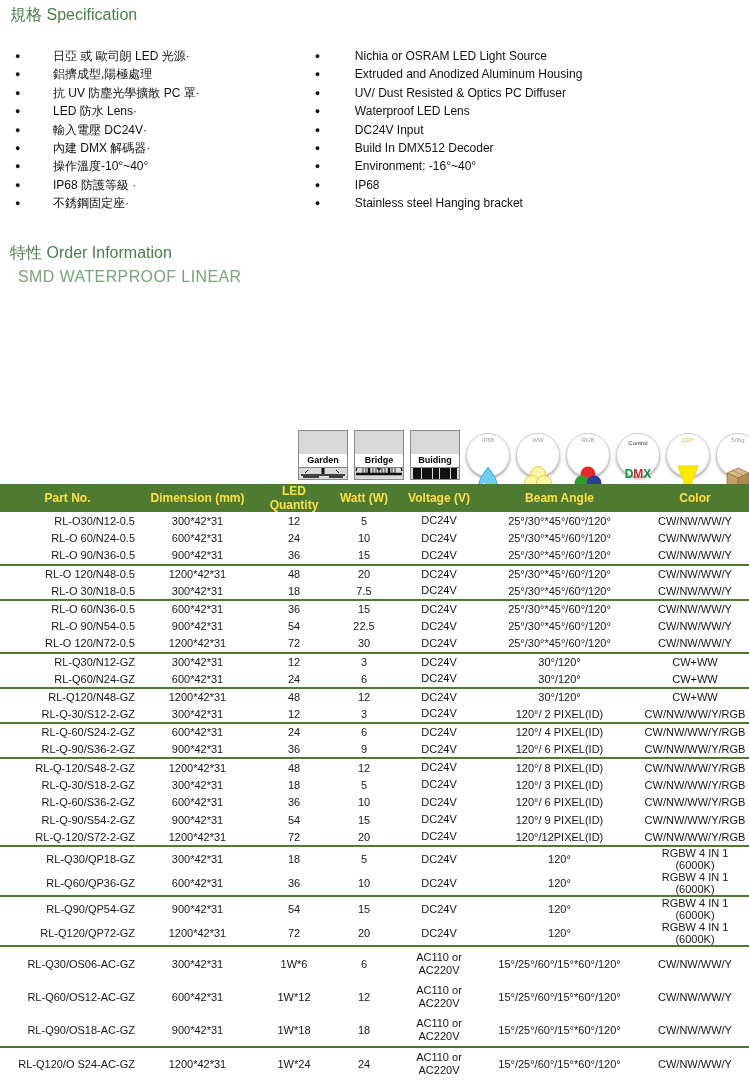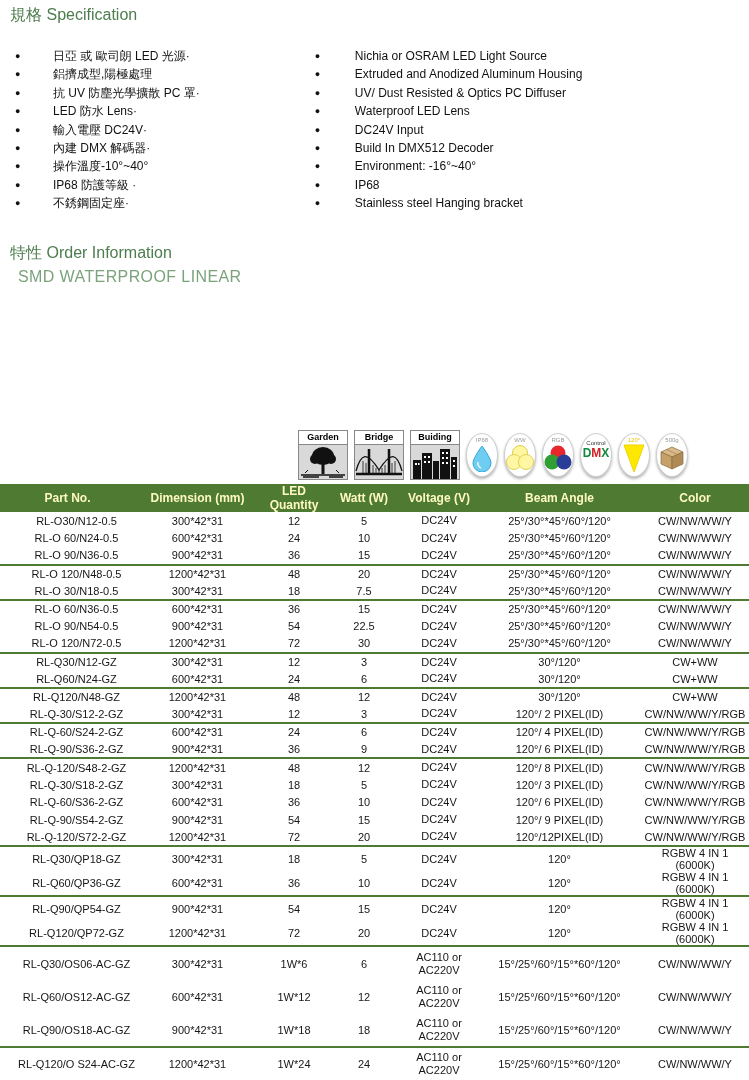--- a/index.html
+++ b/index.html
@@ -19,41 +19,41 @@
   .bullet-col.left { margin-left:15px; width:307px; }
   .bullet-col.right { margin-left:0; width:420px; }
   .bullet-col li { display:flex; align-items:flex-start; height:18.4px; font-size:12px; }
   .bullet-col li::before { content:"●"; font-size:9px; line-height:17px; width:38px; flex:0 0 38px; }
   .bullet-col.right li::before { width:40px; flex-basis:40px; }
   .btxt { line-height:16px; }
 
   
   .icons-strip { position:absolute; top:430px; left:298px; display:flex; align-items:center; gap:6px; }
   .app-square { width:50px; height:50px; border:1px solid #888; background:#d9d9d9; display:flex; flex-direction:column; }
-  .app-square .sq-label { background:#fff; border-bottom:1px solid #888; font-size:9px; font-weight:bold; text-align:center; height:14px; line-height:13px; color:#000; }
+  .app-square .sq-label { background:#fff; border-bottom:1px solid #888; font-size:9px; font-weight:bold; text-align:center; height:14px; line-height:13px; color:#000;margin-top:23px; }
   .app-square .sq-art { flex:1; display:flex; align-items:flex-end; justify-content:center; overflow:hidden; }
-  .badge { width:32px; height:44px; border-radius:50%; background:#fff; border:1px solid #cfcfcf;
+  .badge { width:44px; height:44px; border-radius:50%; background:#fff; border:1px solid #cfcfcf;
            box-shadow:0 2px 3px rgba(0,0,0,.3), inset 0 0 0 2px #fff;
-           display:flex; flex-direction:column; align-items:center; justify-content:flex-start; }
+           display:flex; flex-direction:column; align-items:center; justify-content:flex-start;gap:21px; }
   .badge .mini { font-size:6px; line-height:7px; color:#9a9a9a; margin-top:3px; }
   .badge svg { display:block; }
   .dmx .mini { color:#333; margin-top:6px; }
   .dmx .dmx-word { font-size:12px; font-weight:bold; line-height:13px; letter-spacing:0; }
   .dmx .l-d, .dmx .l-x { color:#128a3e; }
   .dmx .l-m { color:#d42027; }
   .cone-label { font-size:6px; line-height:7px; color:#e6c400; margin-top:3px; }
 
   
   .order-table { position:absolute; top:484px; left:0; width:749px; border-collapse:collapse; table-layout:fixed; }
   .order-table col.c1{width:135px}.order-table col.c2{width:125px}.order-table col.c3{width:68px}
   .order-table col.c4{width:72px}.order-table col.c5{width:78px}.order-table col.c6{width:163px}
   .order-table col.c7{width:108px}
-  .order-table th { background:#4e7a31; color:#fef9c3; font-size:12px; font-weight:bold; height:26px; text-align:center; }
+  .order-table th { background:#4e7a31; color:#fde047; font-size:12px; font-weight:bold; height:26px; text-align:center; }
   .order-table td { font-size:11px; height:17.6px; text-align:center; vertical-align:middle; color:#161616; }
-  .order-table td.c-part { text-align:center; padding-left:18px; }
+  .order-table td.c-part { text-align:right; padding-left:18px; }
   .order-table td.c-volt { white-space:pre-line; line-height:13px; }
   .order-table tr.sep td { border-bottom:2px solid #4e7a31; }
   .order-table tr.tall td { height:33.5px; }
 </style>
 </head>
 <body>
 
 <div class="sec-title" id="spec-title">
   <span>規格</span>
   <span>Specification</span>

